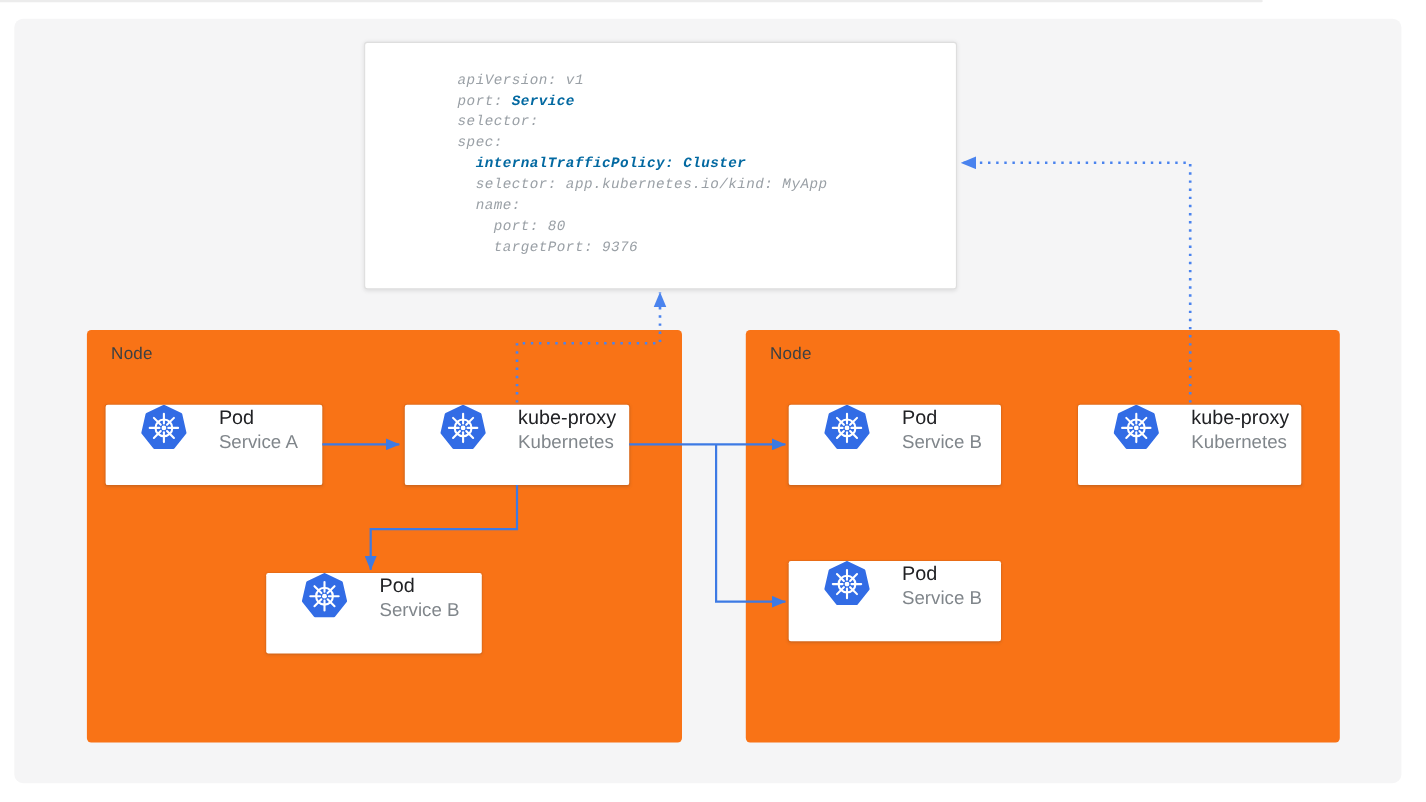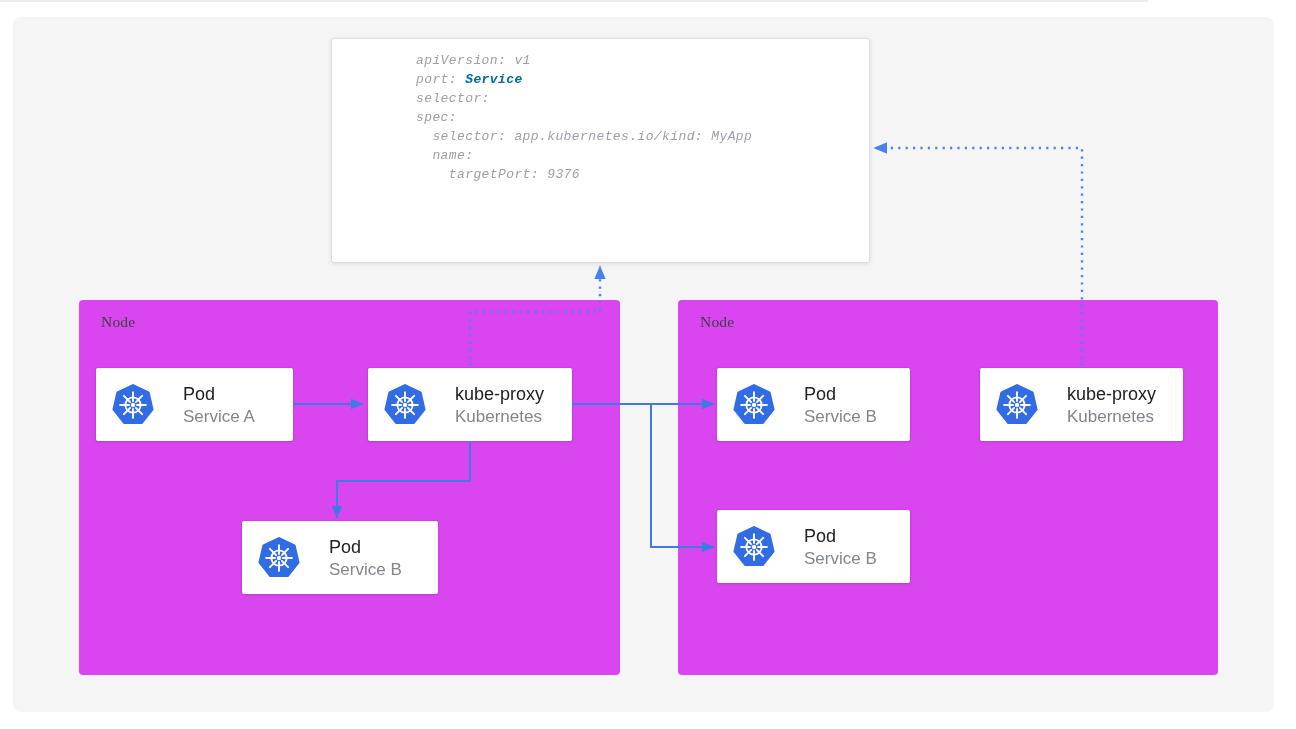--- a/index.html
+++ b/index.html
@@ -4,38 +4,38 @@
 <style>
   html,body{margin:0;padding:0;background:#ffffff;}
   body{width:1296px;height:729px;position:relative;overflow:hidden;
        font-family:"Liberation Sans",sans-serif;-webkit-font-smoothing:antialiased;}
 
   .top-divider{position:absolute;top:0;left:0;width:1148px;height:2px;background:#ececec;border-radius:0 2px 2px 0;}
 
   .canvas{position:absolute;left:13px;top:17px;width:1261px;height:695px;background:#f5f5f6;border-radius:8px;}
 
   
-  .node{position:absolute;background:#d946ef;border-radius:4px;font-family:Liberation Serif, serif;}
+  .node{position:absolute;background:#f97316;border-radius:4px;}
   .node--left{left:66px;top:283px;width:541px;height:375px;}
   .node--right{left:678px;top:283px;width:540px;height:375px;}
   .node-label{position:absolute;left:22px;top:13px;font-size:15.5px;color:#3c4043;letter-spacing:.2px;}
 
   
   .yaml-panel{position:absolute;left:331px;top:38px;width:539px;height:225px;background:#ffffff;
               border:1px solid #dedede;border-radius:3px;box-shadow:0 1px 4px rgba(0,0,0,.10);
               box-sizing:border-box;z-index:3;}
-  .yaml-code{padding:12px 0 0 84px;}
+  .yaml-code{padding:12px 0 0 84px;margin-top:12px;}
   .code-line{white-space:pre;font-family:"Liberation Mono",monospace;font-style:italic;
              font-size:13px;line-height:19px;color:#9aa0a6;letter-spacing:.4px;}
   .code-line .seg-bold{font-weight:700;color:#0369a1;}
 
   
   .card{position:absolute;height:73px;background:#ffffff;border-radius:2px;
         box-shadow:0 0 0 1px rgba(0,0,0,.04),0 1px 3px rgba(60,64,67,.18);
-        display:flex;align-items:center;box-sizing:border-box;padding-left:16px;z-index:4;}
+        display:flex;align-items:flex-start;box-sizing:border-box;padding-left:32px;z-index:4;}
   .card--pod-a{left:96px;top:368px;width:197px;}
   .card--kube-proxy-left{left:368px;top:368px;width:204px;}
   .card--pod-b-left{left:242px;top:521px;width:196px;}
   .card--pod-b-right-top{left:717px;top:368px;width:193px;}
   .card--pod-b-right-bottom{left:717px;top:510px;width:193px;}
   .card--kube-proxy-right{left:980px;top:368px;width:203px;}
   .k8s-icon{flex:none;width:42px;height:42px;margin-right:29px;}
   .card-text{display:flex;flex-direction:column;}
   .card-title{font-size:18px;color:#202124;line-height:22px;}
   .card-subtitle{font-size:17px;color:#80868b;line-height:20px;margin-top:2px;}
@@ -79,22 +79,24 @@
     <div class="node-label">Node</div>
   </div>
 </div>
 
 <div class="yaml-panel">
   <div class="yaml-code">
       <div class="code-line"><span>apiVersion: v1</span></div>
       <div class="code-line"><span>port: </span><span class="seg-bold">Service</span></div>
       <div class="code-line"><span>selector:</span></div>
       <div class="code-line"><span>spec:</span></div>
+      <div class="code-line"><span>  </span><span class="seg-bold">internalTrafficPolicy: Cluster</span></div>
       <div class="code-line"><span>  selector: app.kubernetes.io/kind: MyApp</span></div>
       <div class="code-line"><span>  name:</span></div>
+      <div class="code-line"><span>    port: 80</span></div>
       <div class="code-line"><span>    targetPort: 9376</span></div>
     </div>
 </div>
 
 <div class="card card--pod-a">
   <svg class="k8s-icon">
       <use href="#k8s-logo"></use>
     </svg>
   <div class="card-text">
     <div class="card-title">Pod</div>

